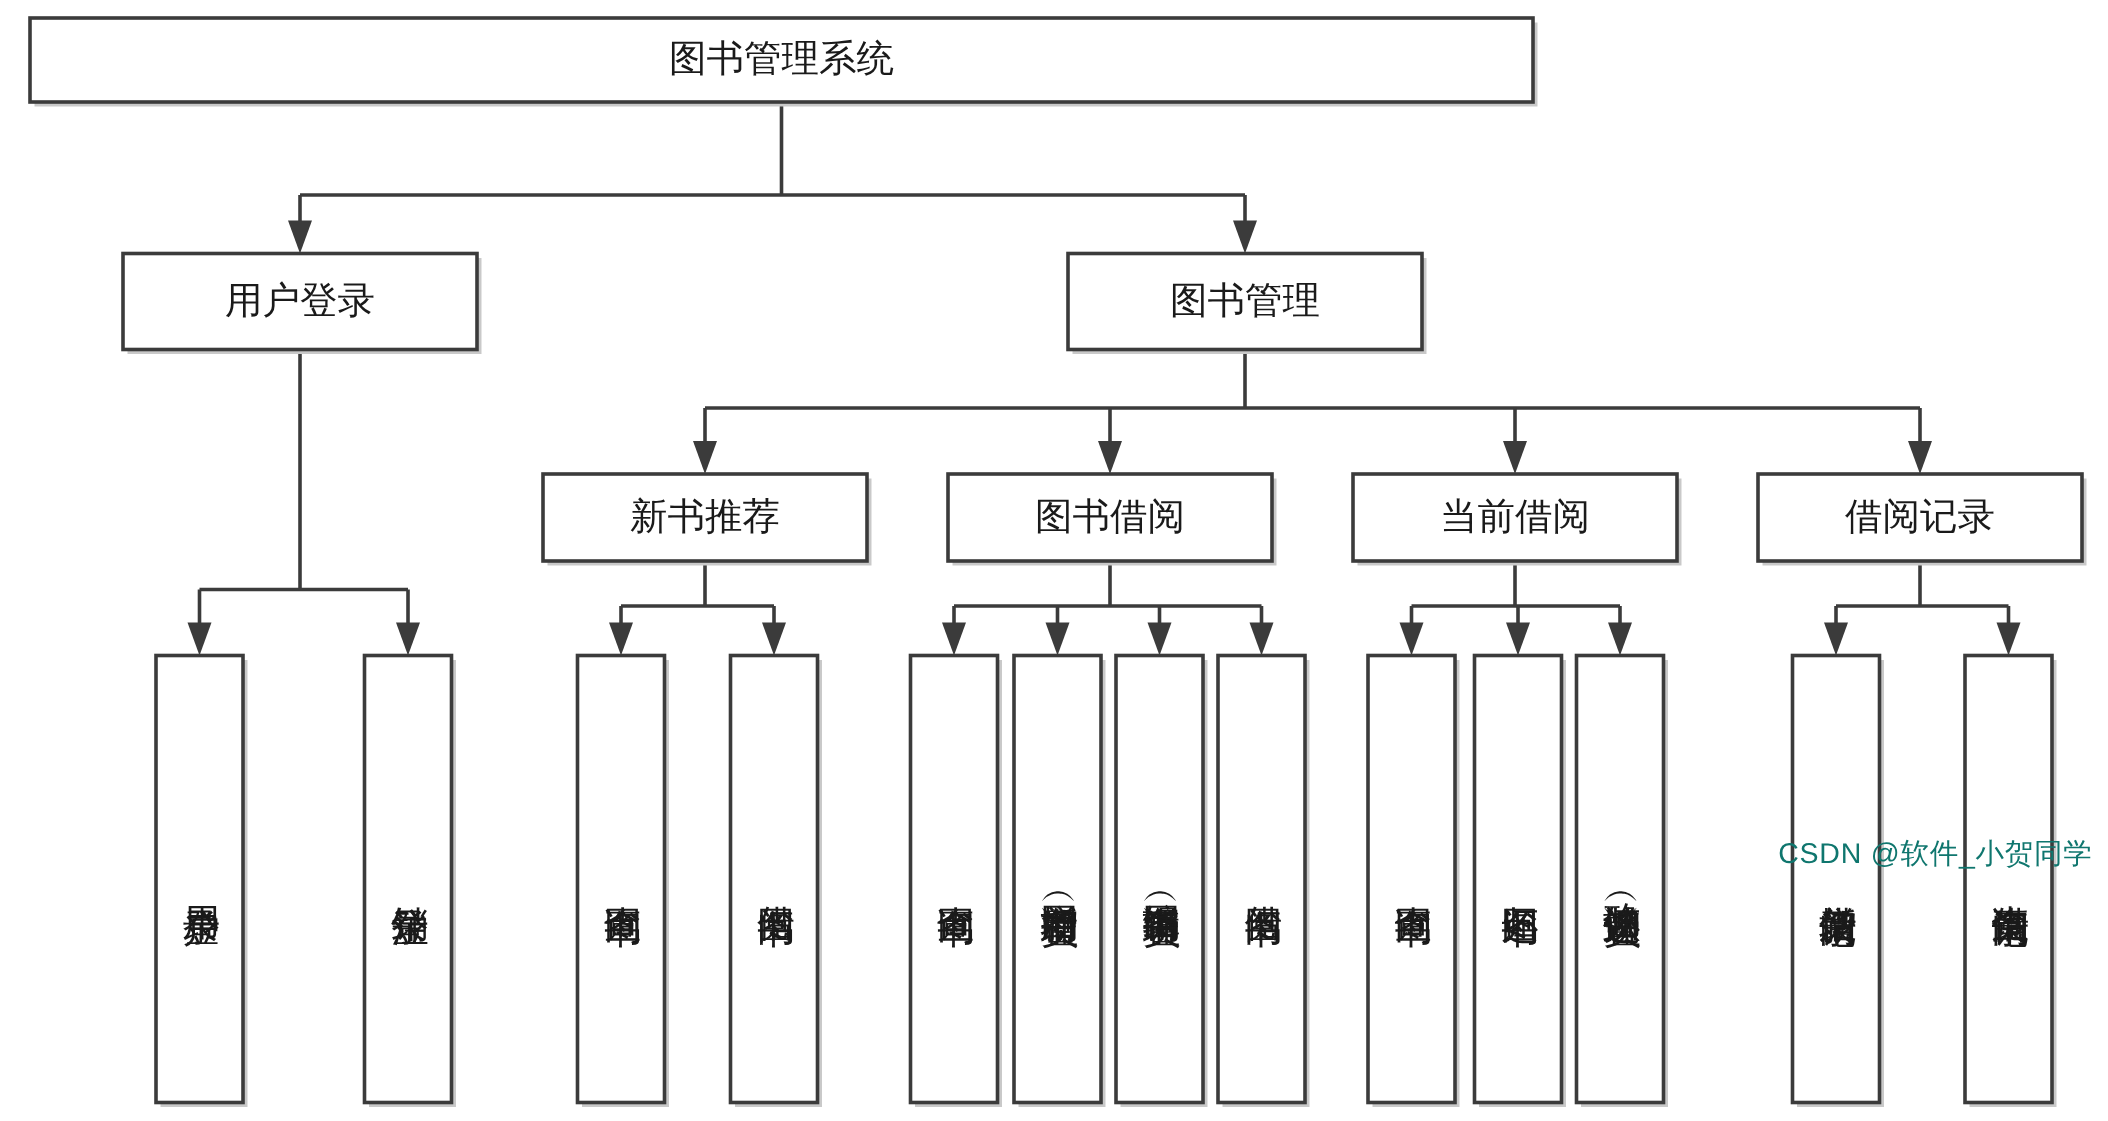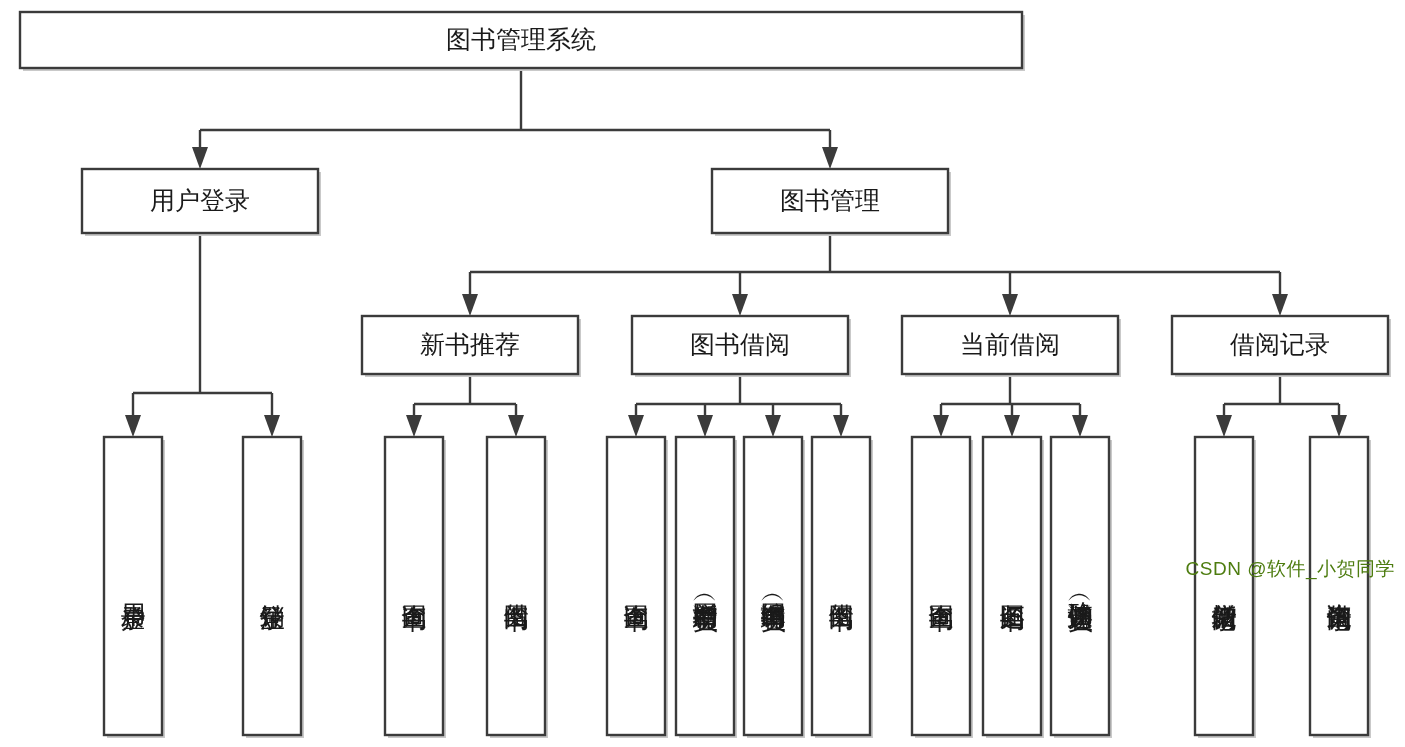--- a/index.html
+++ b/index.html
@@ -67,21 +67,21 @@
     letter-spacing: 1px;
     white-space: nowrap;
     pointer-events: none;
   }
   .watermark {
     position: absolute;
     right: 10px;
     bottom: 6px;
     font-family: "Liberation Sans", "DejaVu Sans", sans-serif;
     font-size: 19px;
-    color: #4d7c0f;
+    color: #0f766e;
     letter-spacing: 0.5px;
     white-space: nowrap;
   }
 </style>
 </head>
 <body>
 
 <div id="diagram-root">
 
   <svg class="diagram-canvas" viewBox="0 0 1405 747">

